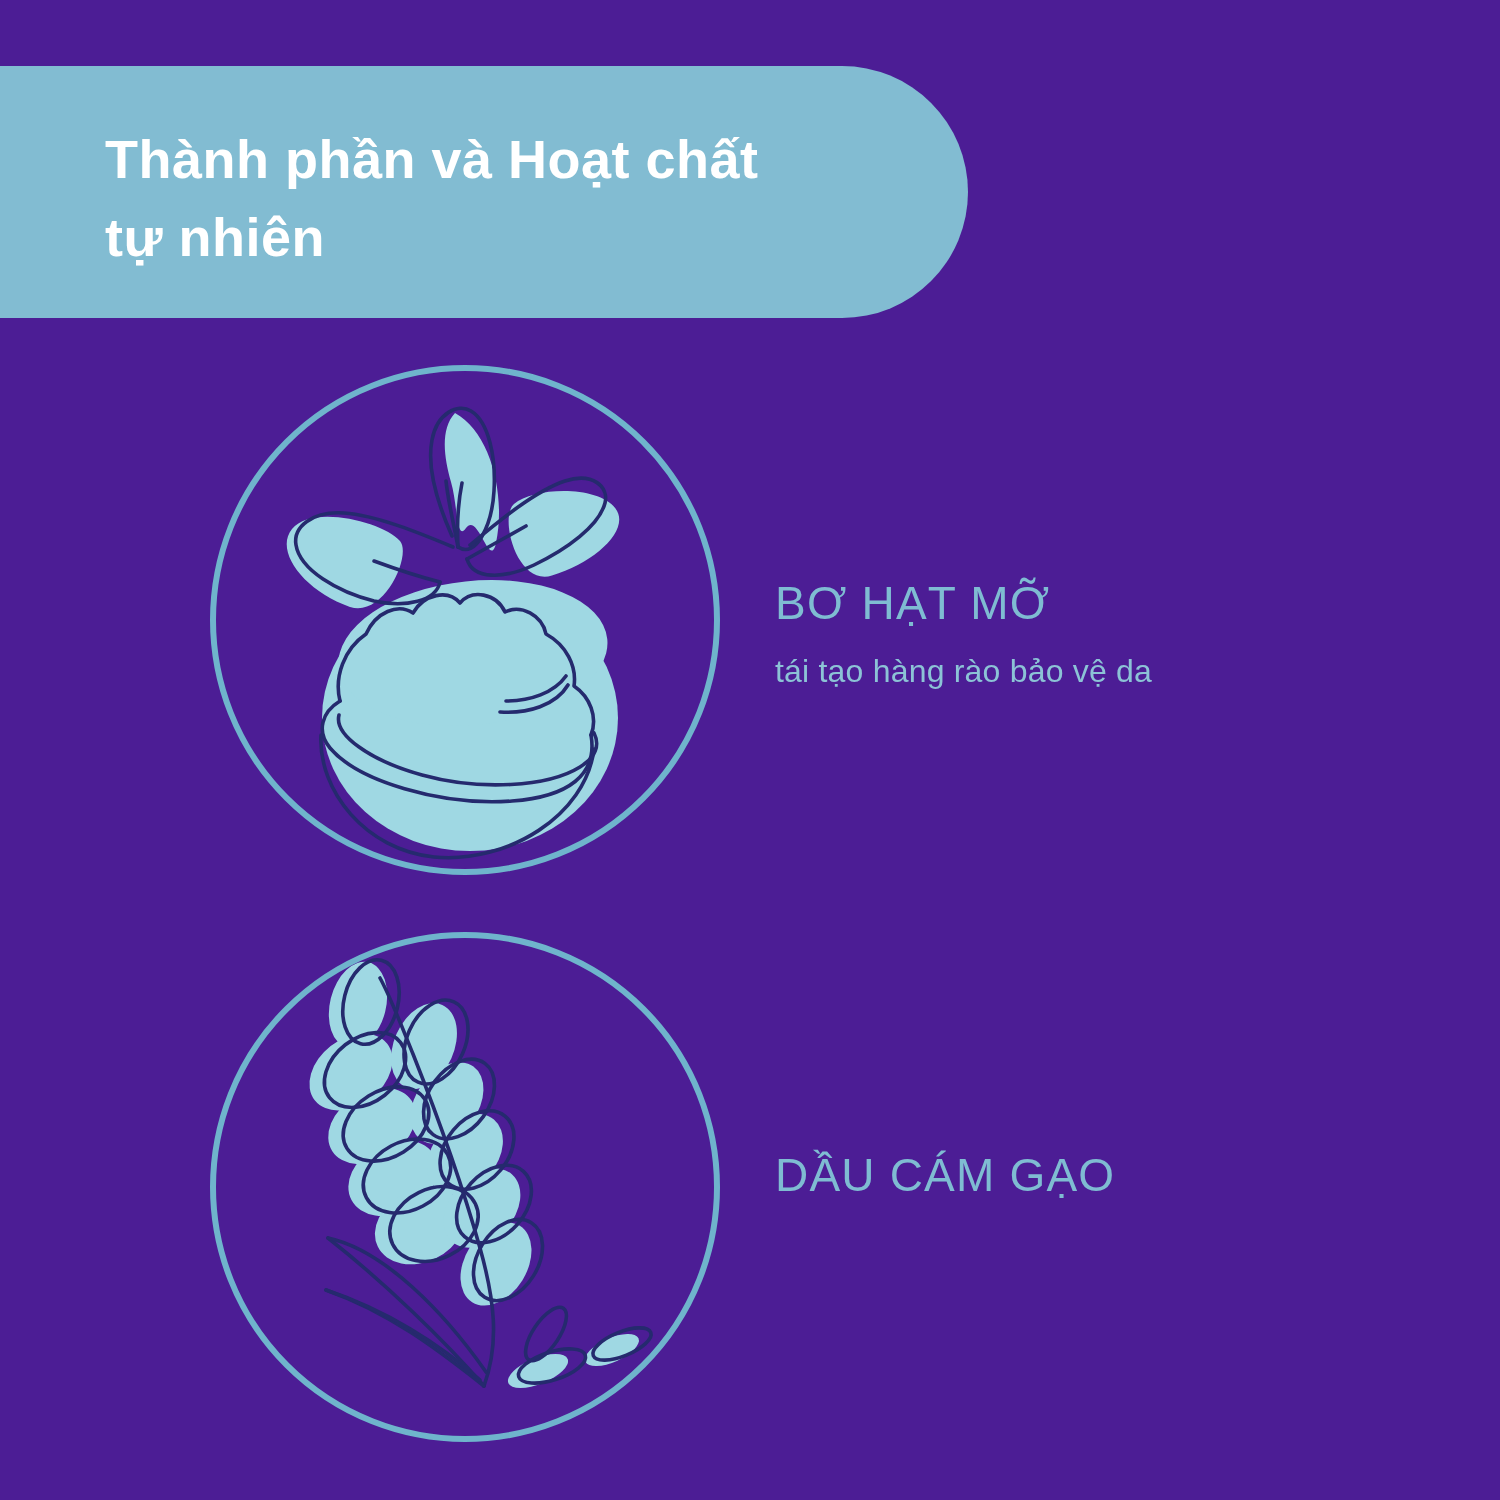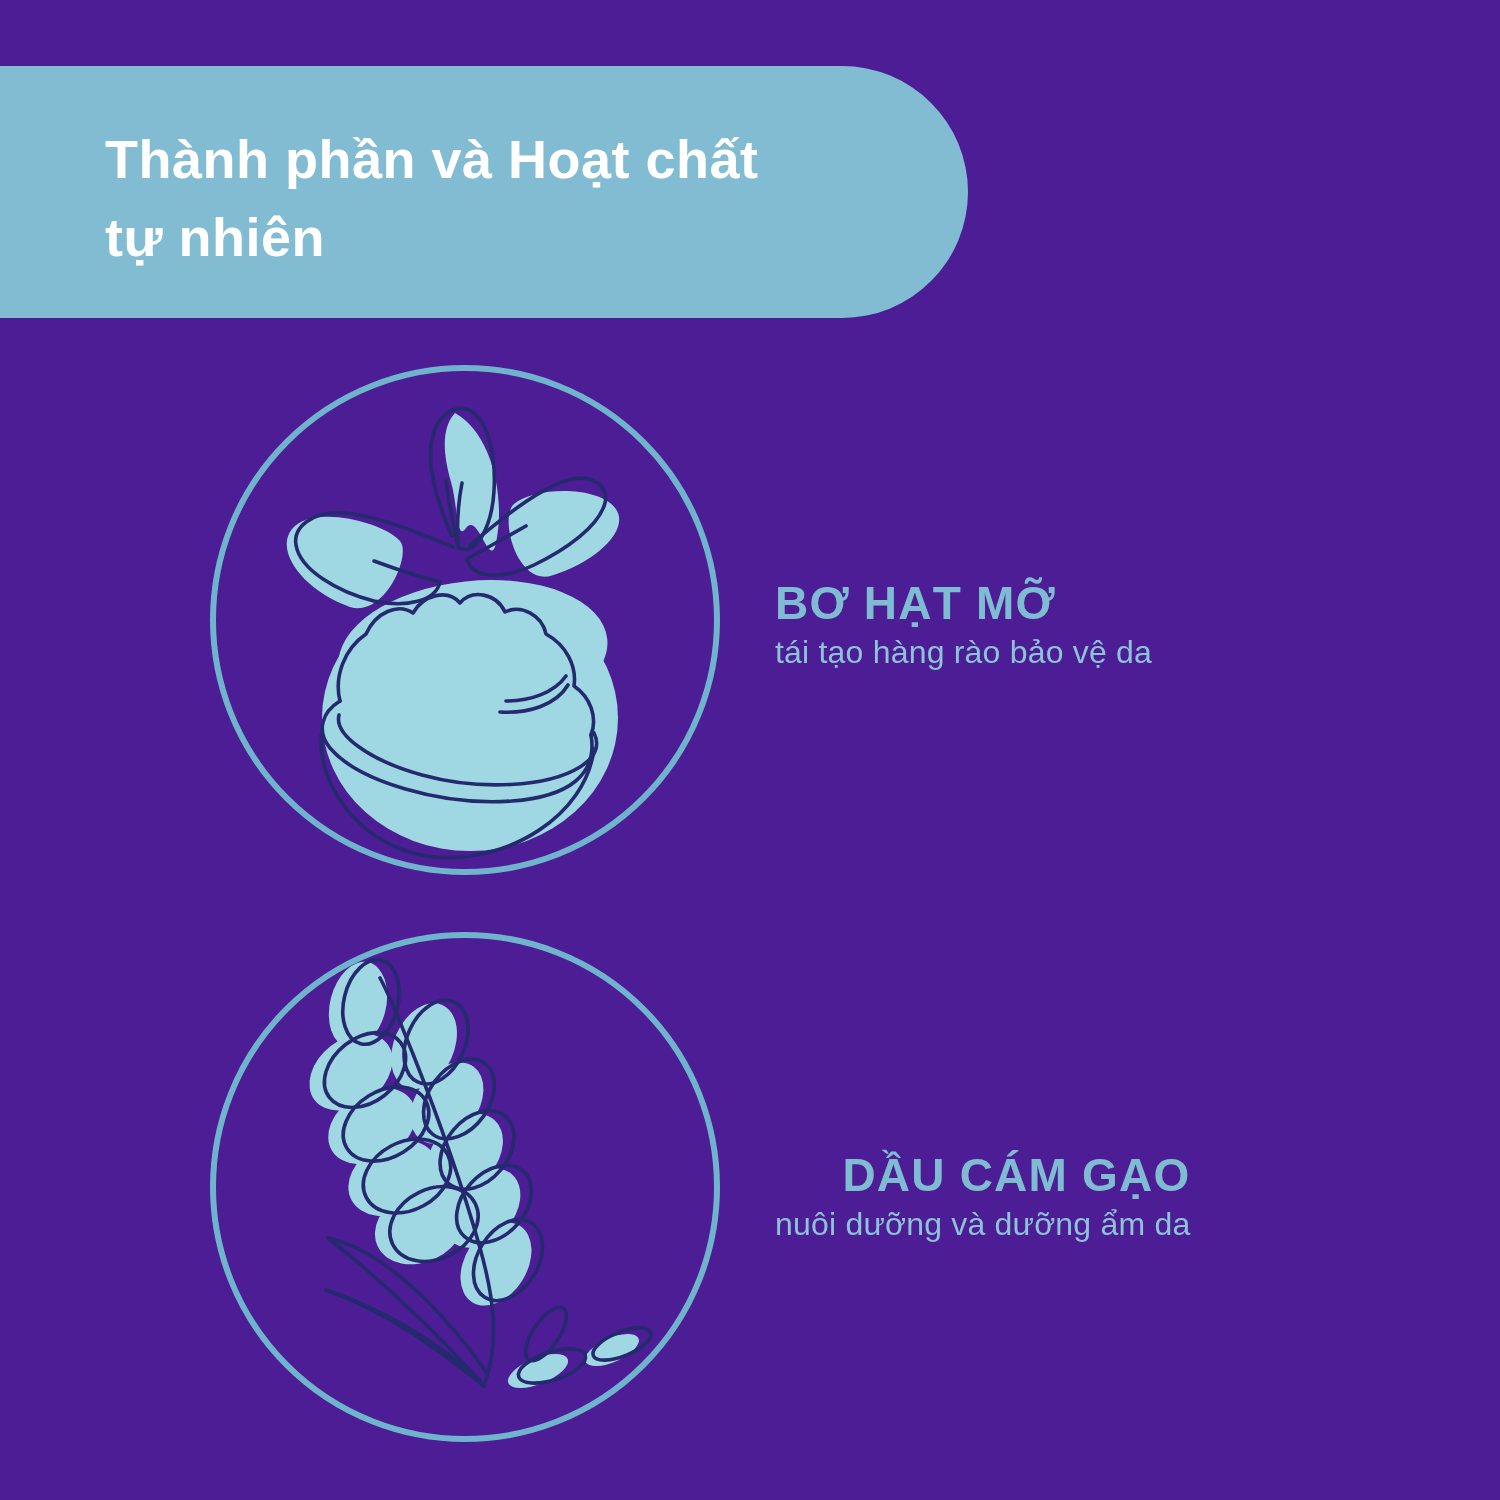--- a/index.html
+++ b/index.html
@@ -72,34 +72,34 @@
     left: 775px;
     top: 0;
   }
   #row-1 .text-block { top: 213px; }
   #row-2 .text-block { top: 218px; text-align: right; }
 
   .ingredient-title {
     color: #7fbcd2;
     font-family: "Liberation Sans", sans-serif;
     font-size: 46px;
-    font-weight: bold;
+    font-weight: normal;
     letter-spacing: 1.2px;
     line-height: 54px;
     margin: 0;
     white-space: nowrap;
   }
   .ingredient-subtitle {
     color: #8cc3d6;
     font-family: "Liberation Sans", sans-serif;
     font-size: 32px;
     font-weight: normal;
     letter-spacing: 0.2px;
     line-height: 44px;
-    margin: 0 0 0 0;
+    margin: 19px 0 0 0;
     white-space: nowrap;
   }
 </style>
 </head>
 <body>
 
 <div class="page">
 
   <div class="header-banner"></div>
   <div class="header-title">Thành phần và Hoạt chất
@@ -219,17 +219,16 @@
 
           <ellipse cx="338" cy="404" rx="31" ry="13" transform="rotate(-56 338 404)"></ellipse>
           <ellipse cx="344" cy="436" rx="35" ry="14" transform="rotate(-18 344 436)"></ellipse>
           <ellipse cx="414" cy="414" rx="31" ry="12" transform="rotate(-22 414 414)"></ellipse>
         </g>
       </svg>
     </div>
 
     <div class="text-block">
       <p class="ingredient-title">DẦU CÁM GẠO</p>
-      <p class="ingredient-subtitle">nuôi dưỡng và dưỡng ẩm da</p>
     </div>
   </div>
 
 </div>
 
 </body></html>

